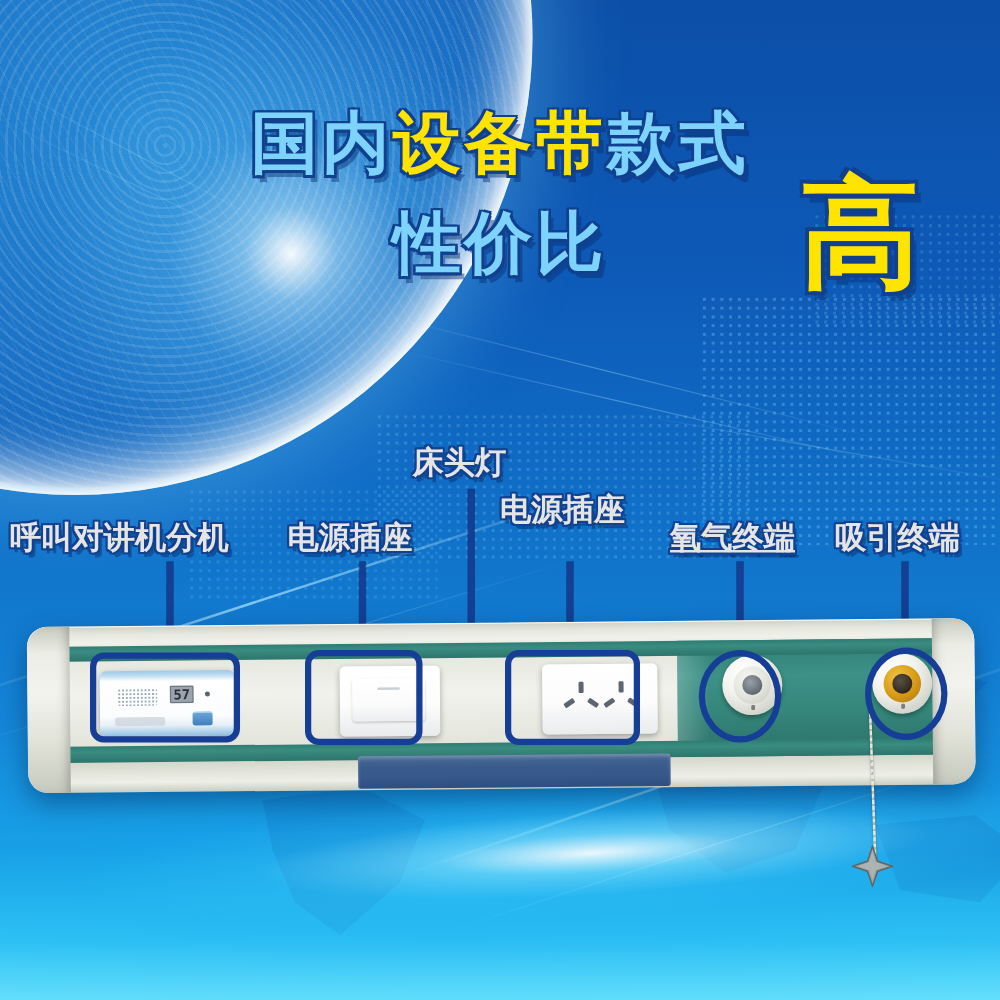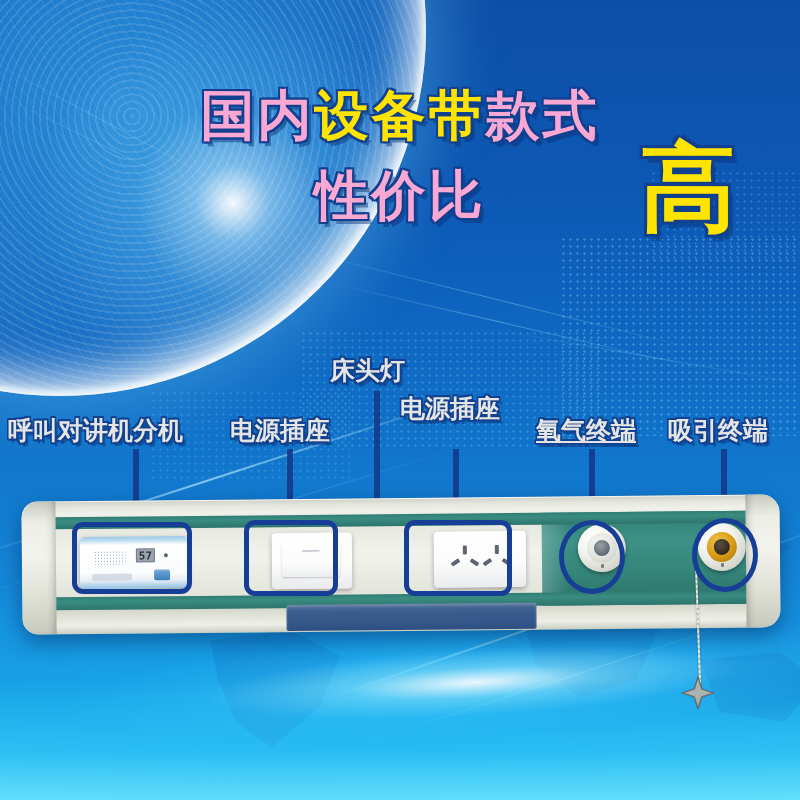--- a/index.html
+++ b/index.html
@@ -91,21 +91,21 @@
     font-size:54px; font-weight:bold; letter-spacing:3px;
     line-height:1;
   }
   .hl-row2 {
     position:absolute; left:0; top:168px; width:800px;
     text-align:center; white-space:nowrap;
     font-size:54px; font-weight:bold; letter-spacing:3px;
     line-height:1;
   }
   .t-white {
-    color:#f9a8d4;
+    color:#7dd3fc;
     text-shadow:
       -2px 0 #11408f, 2px 0 #11408f, 0 -2px #11408f, 0 2px #11408f,
       -2px -2px #11408f, 2px -2px #11408f, -2px 2px #11408f, 2px 2px #11408f,
       4px 5px 0 rgba(8,45,110,.45);
   }
   .t-yellow {
     color:#ffe400;
     text-shadow:
       -2px 0 #11408f, 2px 0 #11408f, 0 -2px #11408f, 0 2px #11408f,
       -2px -2px #11408f, 2px -2px #11408f, -2px 2px #11408f, 2px 2px #11408f,

